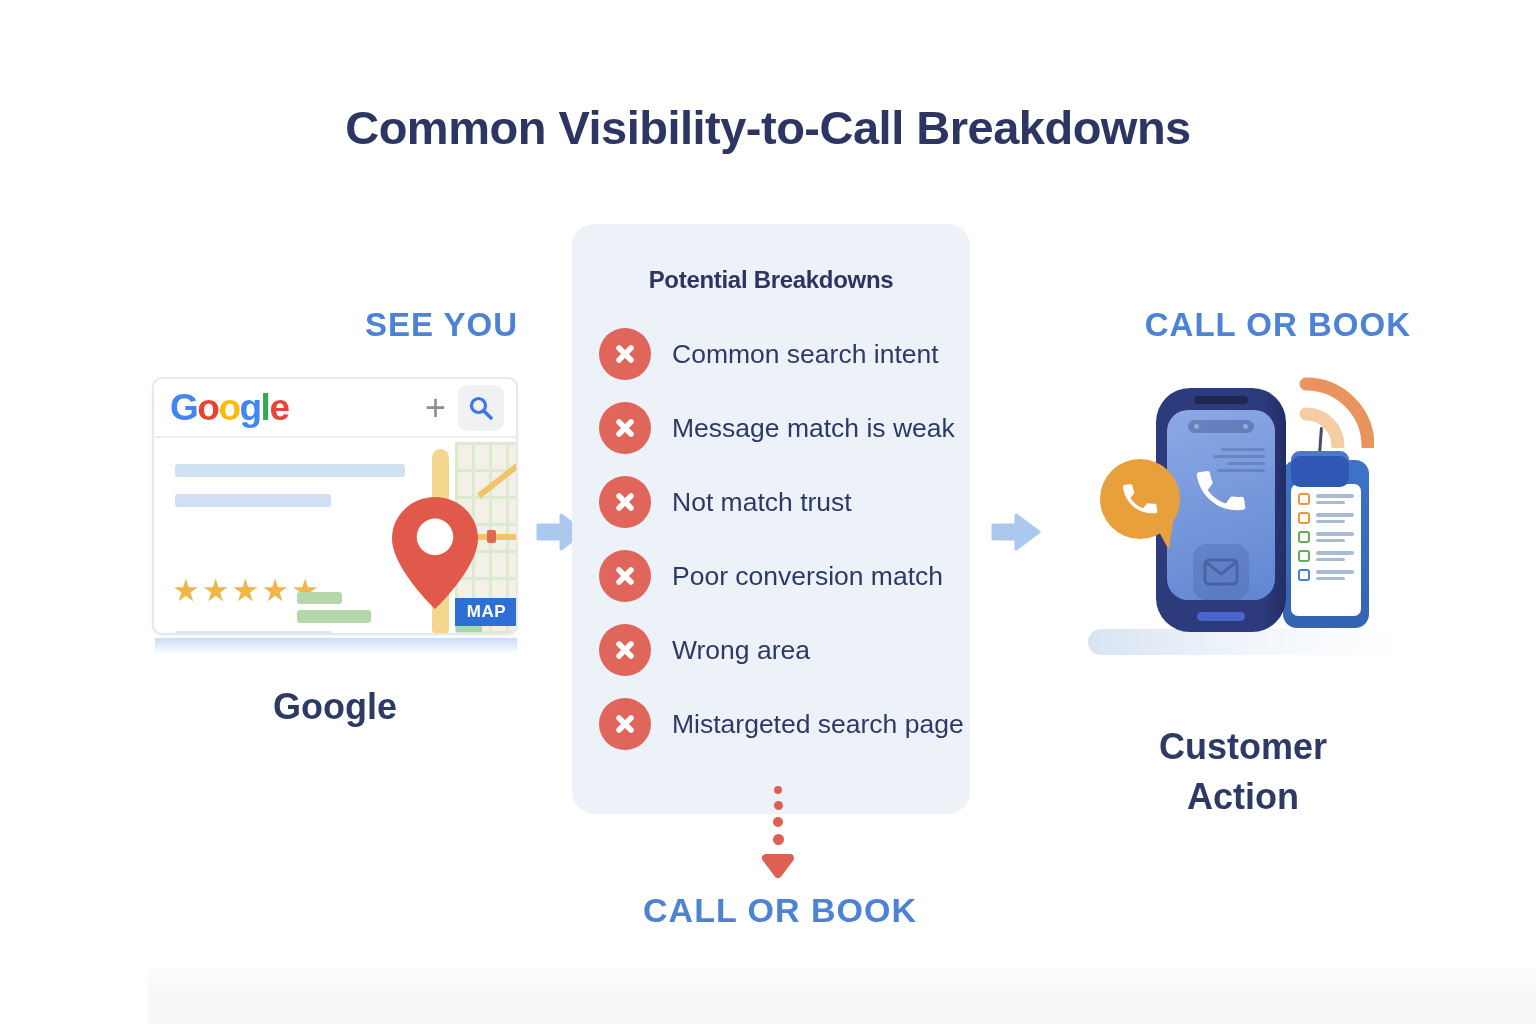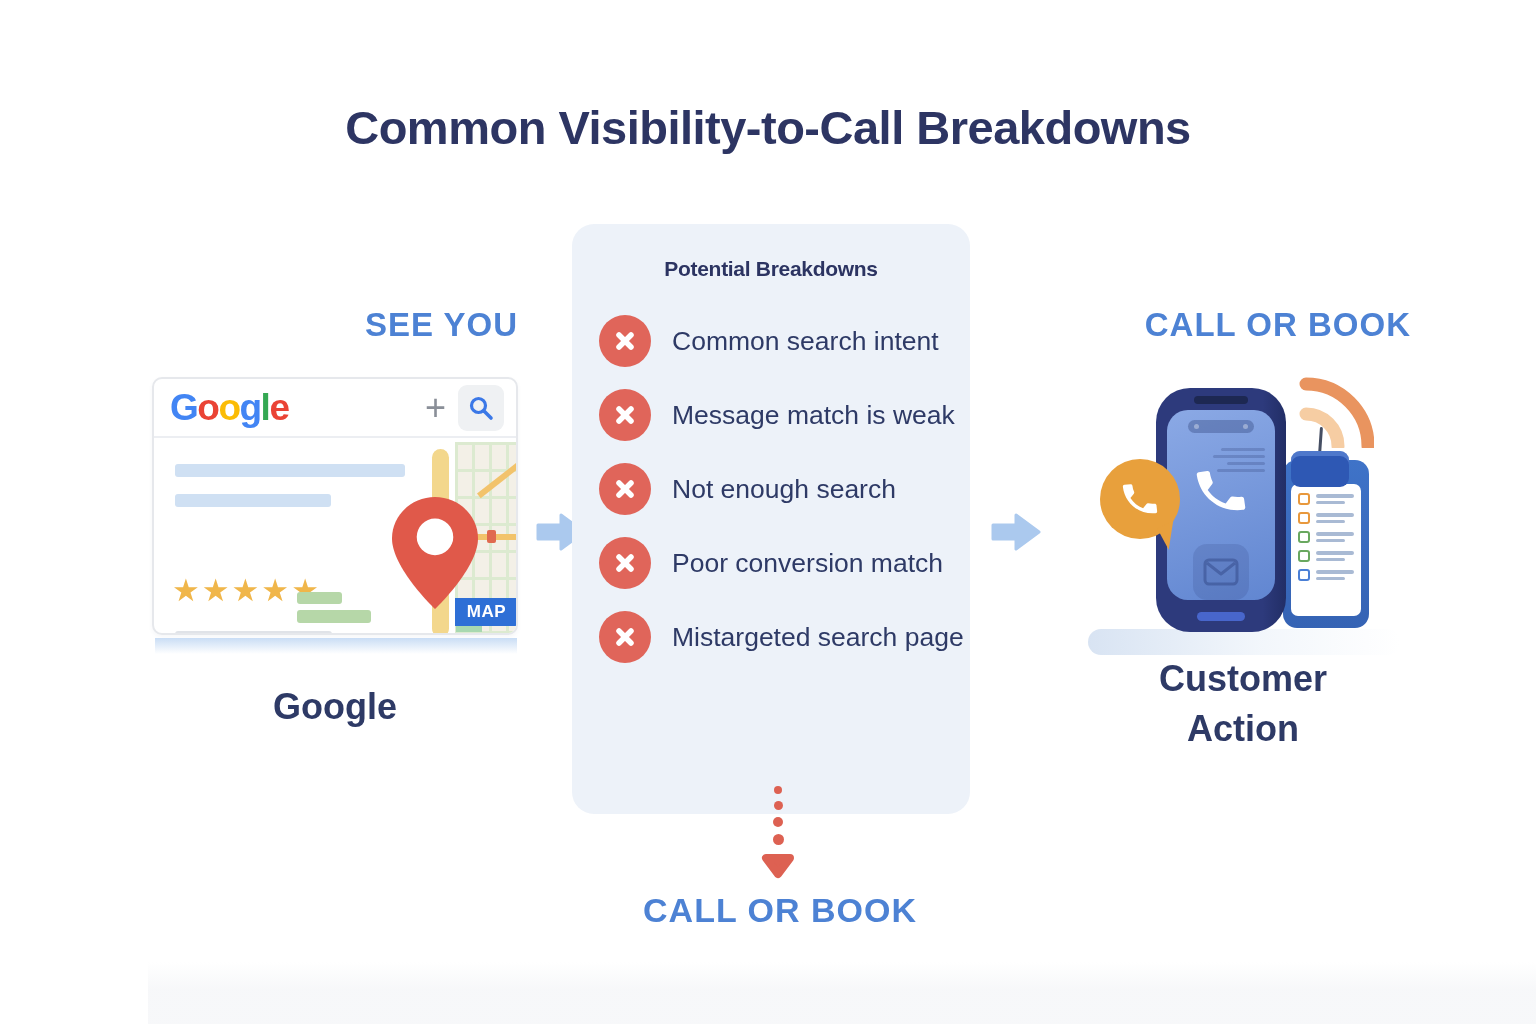--- a/index.html
+++ b/index.html
@@ -45,31 +45,31 @@
   .map-pin { position:absolute; left:238px; top:56px; width:86px; height:114px; }
   .map-badge { position:absolute; left:301px; top:158px; width:63px; height:28px; background:#2e6fd6;
                color:#fff; font-weight:700; font-size:17px; display:grid; place-items:center; letter-spacing:0.5px; }
   .map-sliver { position:absolute; left:302px; top:186px; width:26px; height:6px; background:#a8d8b0; }
   .gcard-reflection { position:absolute; left:155px; top:638px; width:362px; height:16px;
                       background:linear-gradient(to bottom, #c9ddf5, rgba(255,255,255,0)); }
 
   
   .caption { position:absolute; text-align:center; font-size:36px; font-weight:700; color:#2e3a66; line-height:50px; }
   .cap-left  { left:152px; top:682px; width:366px; }
-  .cap-right { left:1075px; top:654px; width:336px; }
+  .cap-right { left:1075px; top:722px; width:336px; }
 
   
   .flow-arrow { position:absolute; width:52px; height:46px; }
   .arrow-l { left:535px; top:509px; }
   .arrow-r { left:990px; top:509px; }
 
   
   .panel { position:absolute; left:572px; top:224px; width:398px; height:590px;
            background:#edf2f9; border-radius:22px; }
-  .panel-heading { text-align:center; padding-top:33px; font-size:21px; font-weight:700; color:#2c3462; letter-spacing:-0.3px; }
+  .panel-heading { text-align:center; padding-top:42px; font-size:24px; font-weight:700; color:#2c3462; letter-spacing:-0.3px; }
   .break-list { margin-top:34px; padding-left:27px; display:flex; flex-direction:column; gap:22px; }
   .break-item { display:flex; align-items:center; gap:21px; white-space:nowrap; }
   .x-circle { flex:none; width:52px; height:52px; border-radius:50%; background:#e0655a; display:grid; place-items:center; }
   .break-label { font-size:26.5px; color:#2e3a66; }
 
   
   .dotted-arrow { position:absolute; left:760px; top:786px; width:36px; display:flex; flex-direction:column; align-items:center; gap:7px; z-index:2; }
   .dot { border-radius:50%; background:#dd6152; }
   .d1 { width:8px; height:8px; } .d2 { width:9px; height:9px; } .d3 { width:10px; height:10px; } .d4 { width:11px; height:11px; }
   .bottom-label { position:absolute; left:580px; top:891px; width:400px; text-align:center;
@@ -196,30 +196,39 @@
           </span>
         <span class="break-label">Message match is weak</span>
       </div>
       <div class="break-item">
         <span class="x-circle">
             <svg width="24" height="24" viewBox="0 0 24 24">
               <line x1="6" y1="6" x2="18" y2="18" stroke="#fff" stroke-width="5.5" stroke-linecap="round"></line>
               <line x1="18" y1="6" x2="6" y2="18" stroke="#fff" stroke-width="5.5" stroke-linecap="round"></line>
             </svg>
           </span>
-        <span class="break-label">Not enough search</span>
+        <span class="break-label">Not match trust</span>
       </div>
       <div class="break-item">
         <span class="x-circle">
             <svg width="24" height="24" viewBox="0 0 24 24">
               <line x1="6" y1="6" x2="18" y2="18" stroke="#fff" stroke-width="5.5" stroke-linecap="round"></line>
               <line x1="18" y1="6" x2="6" y2="18" stroke="#fff" stroke-width="5.5" stroke-linecap="round"></line>
             </svg>
           </span>
         <span class="break-label">Poor conversion match</span>
+      </div>
+      <div class="break-item">
+        <span class="x-circle">
+            <svg width="24" height="24" viewBox="0 0 24 24">
+              <line x1="6" y1="6" x2="18" y2="18" stroke="#fff" stroke-width="5.5" stroke-linecap="round"></line>
+              <line x1="18" y1="6" x2="6" y2="18" stroke="#fff" stroke-width="5.5" stroke-linecap="round"></line>
+            </svg>
+          </span>
+        <span class="break-label">Wrong area</span>
       </div>
       <div class="break-item">
         <span class="x-circle">
             <svg width="24" height="24" viewBox="0 0 24 24">
               <line x1="6" y1="6" x2="18" y2="18" stroke="#fff" stroke-width="5.5" stroke-linecap="round"></line>
               <line x1="18" y1="6" x2="6" y2="18" stroke="#fff" stroke-width="5.5" stroke-linecap="round"></line>
             </svg>
           </span>
         <span class="break-label">Mistargeted search page</span>
       </div>

